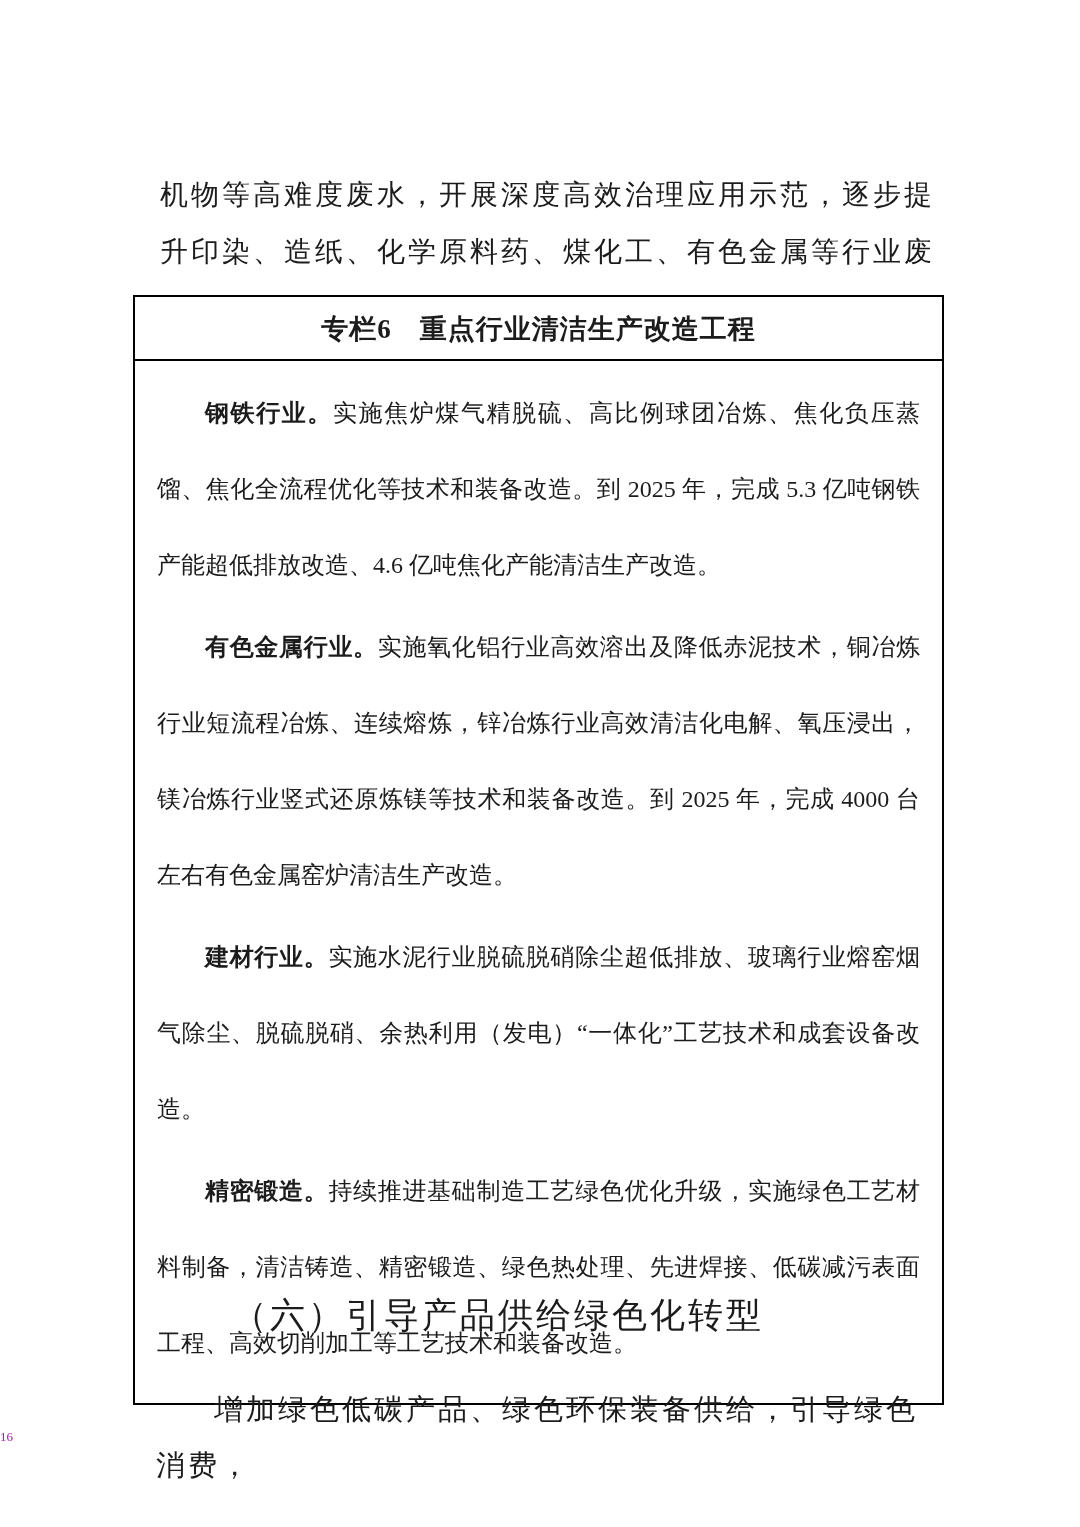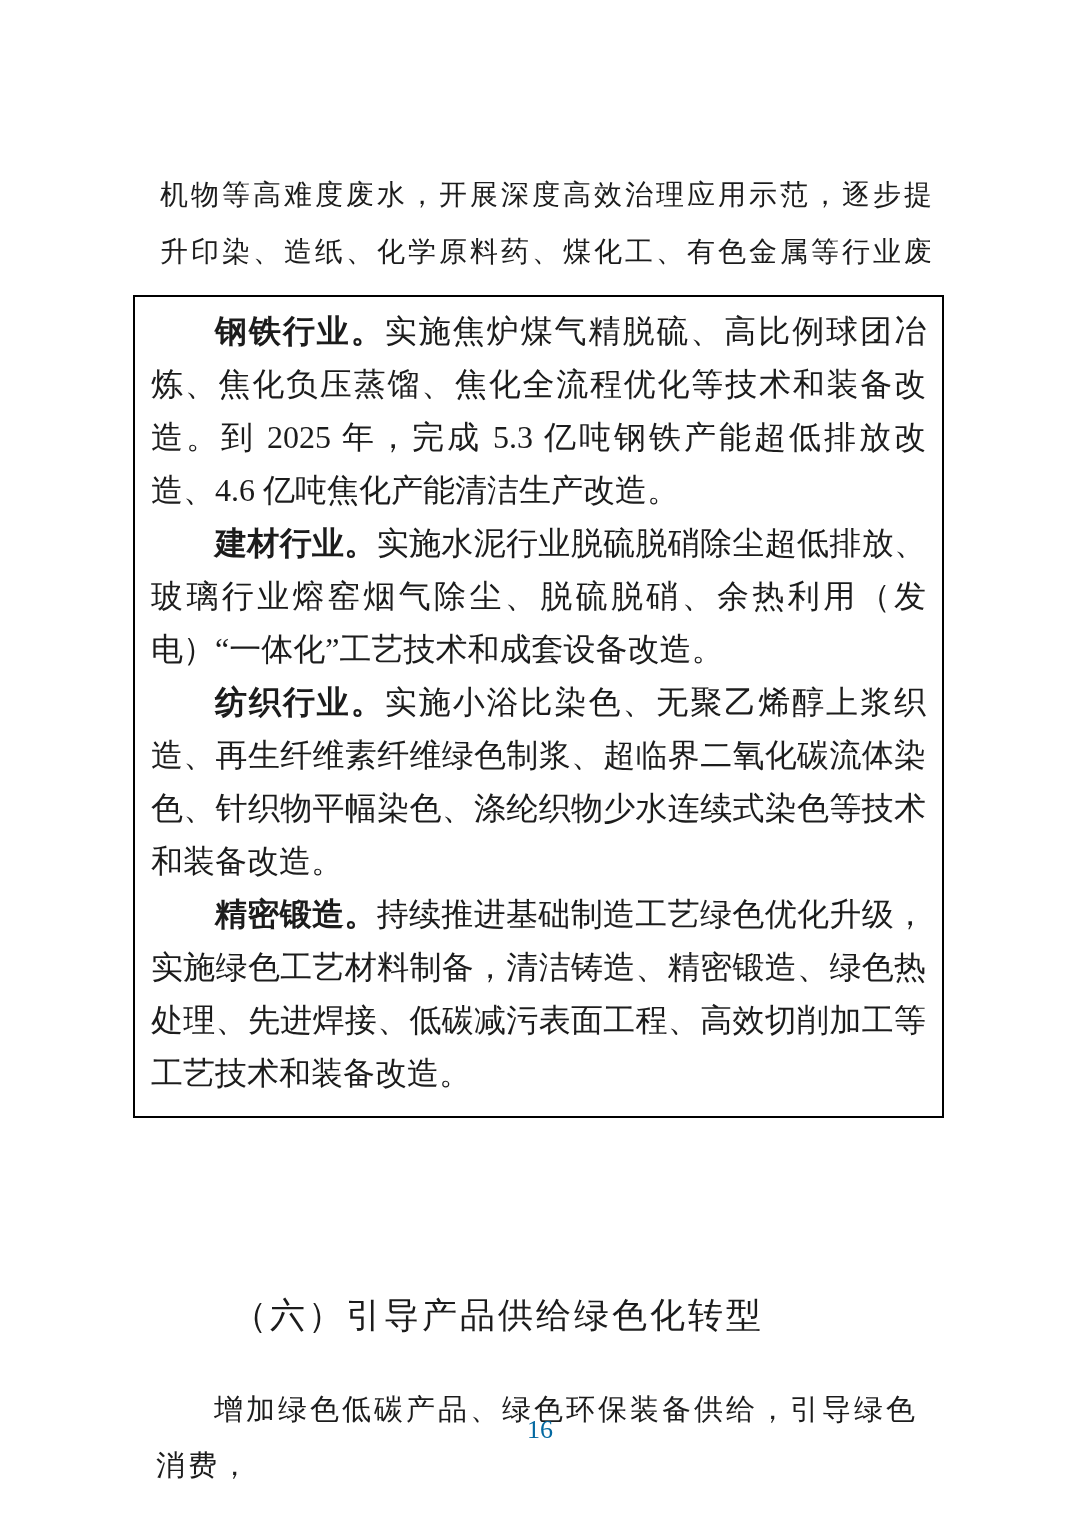--- a/index.html
+++ b/index.html
@@ -45,26 +45,26 @@
     font-weight: bold;
     text-align: center;
     padding: 14px 0 12px 0;
     border-bottom: 2px solid #000000;
     letter-spacing: 1px;
   }
   .callout-body {
     padding: 8px 16px 16px 16px;
   }
   .box-item {
-    font-size: 32px;
-    line-height: 53px;
+    font-size: 24px;
+    line-height: 76px;
     text-indent: 2em;
     text-align: justify;
     text-justify: inter-ideograph;
-    margin: 0;
+    margin: 6px;
   }
   .box-item b {
     font-weight: bold;
   }
 
   
   .section-heading {
     position: absolute;
     top: 1292px;
     left: 232px;
@@ -84,42 +84,42 @@
     text-indent: 2em;
     letter-spacing: 3px;
   }
 
   
   .page-number {
     position: absolute;
     bottom: 82px;
     left: 0;
     width: 100%;
-    text-align: center;
-    font-size: 26px;
-    color: #0369a1;
+    font-size: 13px;
+    color: #a21caf;
   }
 </style>
 </head>
 <body>
 
 <div class="page">
 
   <p class="intro">机物等高难度废水，开展深度高效治理应用示范，逐步提升印染、造纸、化学原料药、煤化工、有色金属等行业废水治理水平。</p>
 
   <div class="callout">
+    <div class="callout-title">专栏6　重点行业清洁生产改造工程</div>
     <div class="callout-body">
 
       <p class="box-item"><b>钢铁行业。</b><span>实施焦炉煤气精脱硫、高比例球团冶炼、焦化负压蒸馏、焦化全流程优化等技术和装备改造。到 2025 年，完成 5.3 亿吨钢铁产能超低排放改造、4.6 亿吨焦化产能清洁生产改造。</span></p>
 
 
+      <p class="box-item"><b>有色金属行业。</b><span>实施氧化铝行业高效溶出及降低赤泥技术，铜冶炼行业短流程冶炼、连续熔炼，锌冶炼行业高效清洁化电解、氧压浸出，镁冶炼行业竖式还原炼镁等技术和装备改造。到 2025 年，完成 4000 台左右有色金属窑炉清洁生产改造。</span></p>
 
       <p class="box-item"><b>建材行业。</b><span>实施水泥行业脱硫脱硝除尘超低排放、玻璃行业熔窑烟气除尘、脱硫脱硝、余热利用（发电）“一体化”工艺技术和成套设备改造。</span></p>
 
-      <p class="box-item"><b>纺织行业。</b><span>实施小浴比染色、无聚乙烯醇上浆织造、再生纤维素纤维绿色制浆、超临界二氧化碳流体染色、针织物平幅染色、涤纶织物少水连续式染色等技术和装备改造。</span></p>
 
 
       <p class="box-item"><b>精密锻造。</b><span>持续推进基础制造工艺绿色优化升级，实施绿色工艺材料制备，清洁铸造、精密锻造、绿色热处理、先进焊接、低碳减污表面工程、高效切削加工等工艺技术和装备改造。</span></p>
 
     </div>
   </div>
 
   <div class="section-heading">（六）引导产品供给绿色化转型</div>
 
   <p class="body-paragraph">增加绿色低碳产品、绿色环保装备供给，引导绿色消费，</p>

